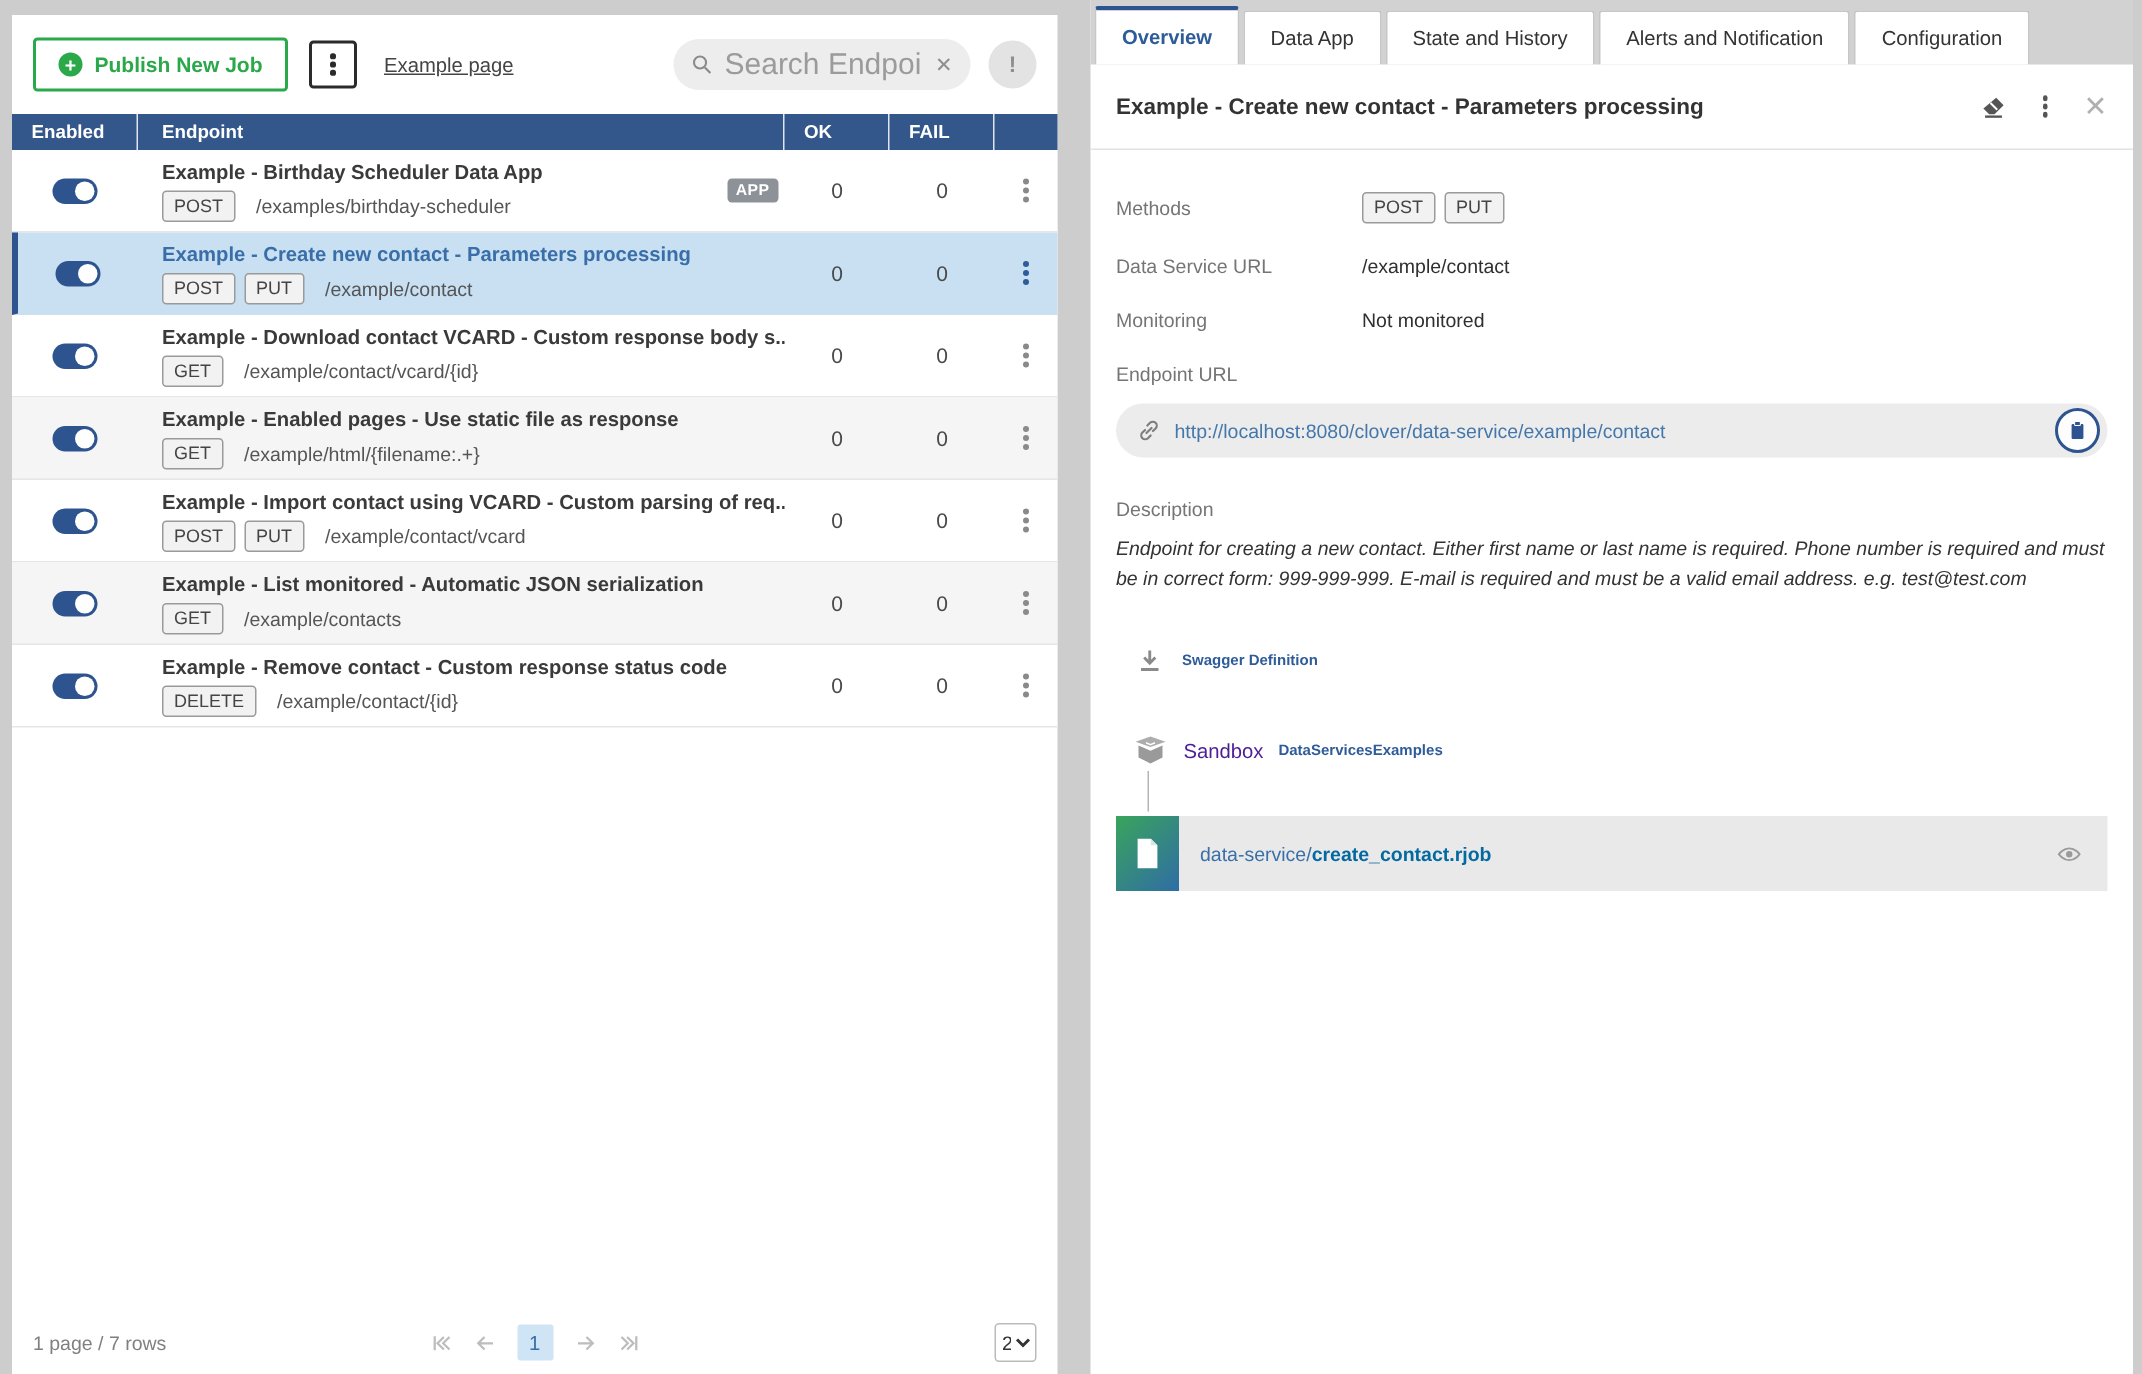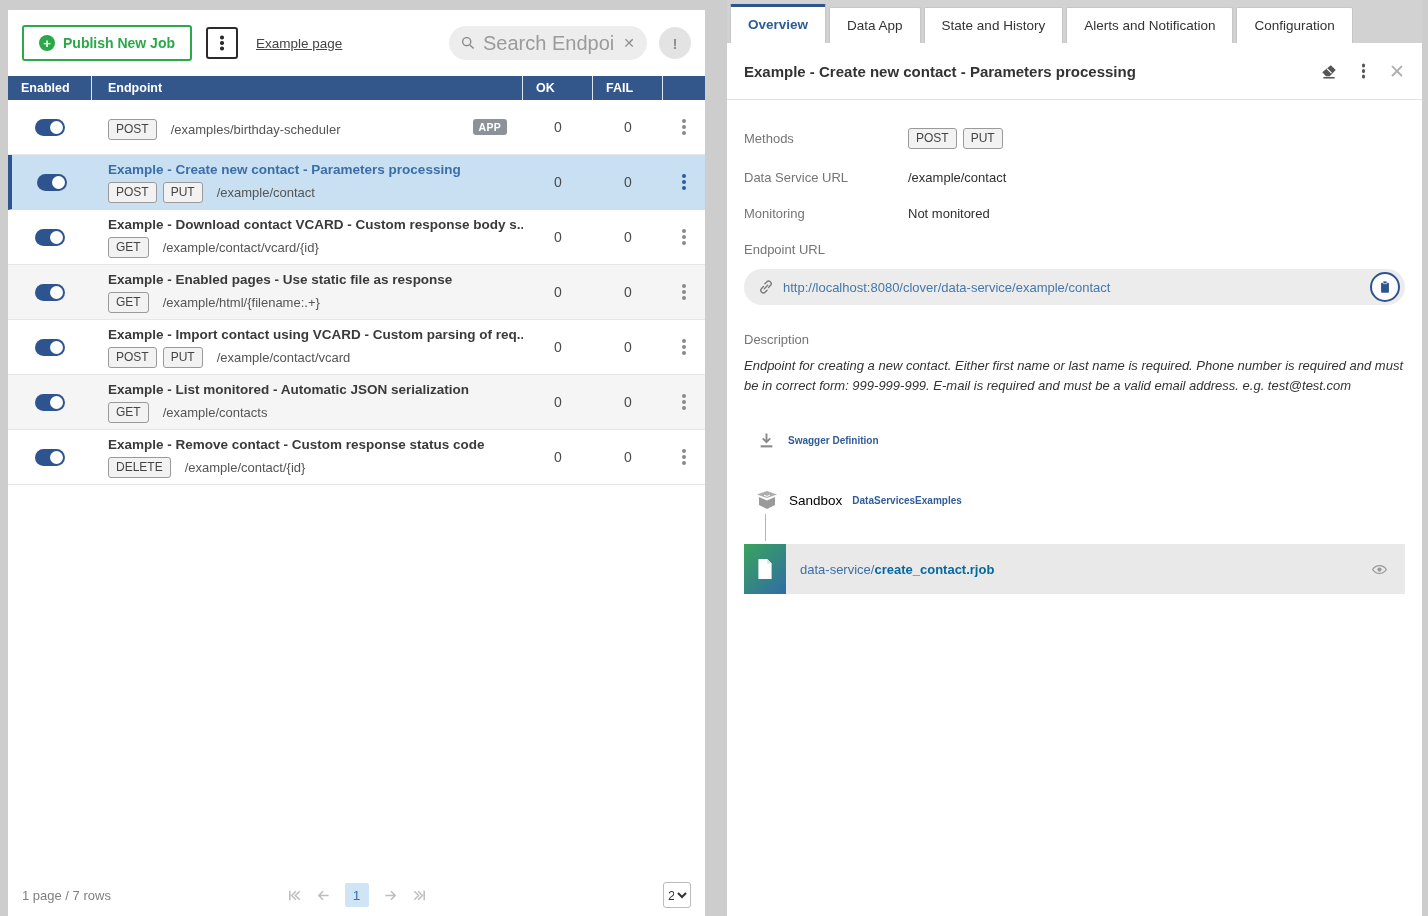--- a/index.html
+++ b/index.html
@@ -35,21 +35,21 @@
   .cell-en { width:84px; display:flex; justify-content:center; }
   .cell-ep { flex:1; padding-left:16px; position:relative; min-width:0; }
   .cell-num { width:70px; text-align:center; font-size:14px; color:#4a4a4a; }
   .cell-ac { width:42px; display:flex; justify-content:center; color:#8a8a8a; cursor:pointer; }
   .trow.selected .cell-ac { color:#2e5c99; }
   .row-title { font-size:13.5px; font-weight:bold; color:#3a3a3a; white-space:nowrap; overflow:hidden; }
   .trow.selected .row-title { color:#3a6ea8; }
   .row-sub { margin-top:5px; display:flex; align-items:center; }
   .chip { display:inline-block; border:1px solid #9a9a9a; background:#f2f2f2; border-radius:3px; color:#444; font-size:12px; padding:2px 7px; margin-right:6px; line-height:1.25; }
   .row-path { font-size:13px; color:#555; margin-left:8px; white-space:nowrap; }
-  .app-badge { position:absolute; right:16px; top:50%; transform:translateY(-50%); background:#8d9299; color:#fff; font-size:10.5px; font-weight:bold; border-radius:3px; padding:2px 6px; letter-spacing:.3px; }
+  .app-badge { position:absolute; right:4px; top:50%; transform:translateY(-50%); background:#8d9299; color:#fff; font-size:10.5px; font-weight:bold; border-radius:3px; padding:2px 6px; letter-spacing:.3px; }
   .toggle { width:30px; height:17px; border-radius:9px; background:#2e5490; position:relative; cursor:pointer; }
   .toggle::after { content:""; position:absolute; right:2px; top:2px; width:13px; height:13px; border-radius:50%; background:#fff; }
   .kdots { display:inline-block; width:4px; height:4px; border-radius:50%; background:currentColor; box-shadow:0 -6px 0 currentColor, 0 6px 0 currentColor; }
   .kdots.small { width:3.5px; height:3.5px; box-shadow:0 -5.5px 0 currentColor, 0 5.5px 0 currentColor; }
 
   .rows-area { flex:1; overflow:hidden; }
   .pagination { height:42px; display:flex; align-items:center; padding:0 14px; position:relative; }
   .pg-summary { font-size:13px; color:#808080; }
   .pager { position:absolute; left:50%; top:50%; transform:translate(-50%,-50%); display:flex; align-items:center; gap:14px; }
   .pg-ico { color:#bdbdbd; display:flex; cursor:pointer; }
@@ -74,21 +74,21 @@
   .fvalue { font-size:13px; color:#2f2f2f; display:flex; align-items:center; }
   .ep-label { font-size:13px; color:#757575; margin-top:4px; }
   .url-bar { margin-top:12px; height:36px; background:#ececec; border-radius:18px; display:flex; align-items:center; padding:0 5px 0 14px; }
   .url-text { color:#4477aa; font-size:13px; margin-left:9px; cursor:pointer; }
   .copy-btn { margin-left:auto; width:30px; height:30px; border-radius:50%; border:2px solid #2e5490; background:#fdfdfd; display:flex; align-items:center; justify-content:center; cursor:pointer; }
   .desc-label { font-size:13px; color:#757575; margin-top:27px; }
   .desc-text { font-size:13px; color:#333; line-height:1.5; margin-top:9px; max-width:662px;font-style:italic; }
   .swagger-row { margin-top:37px; display:flex; align-items:center; gap:13px; padding-left:14px; }
   .link-bold { color:#2f5c99; font-weight:bold; font-size:10px; cursor:pointer; }
   .sandbox-row { margin-top:41px; display:flex; align-items:center; gap:10px; padding-left:11px; }
-  .sandbox-label { font-size:13.5px; color:#000000; }
+  .sandbox-label { font-size:13.5px; color:#4c1d95; }
   .connector { margin-left:21px; height:27px; border-left:1px solid #b5b5b5; margin-top:4px; }
   .job-row { margin-top:3px; height:50px; background:#e9e9e9; display:flex; align-items:center; cursor:pointer; }
   .job-icon { width:42px; height:50px; background:linear-gradient(135deg,#3aa45c 0%,#2f6da5 100%); display:flex; align-items:center; justify-content:center; flex:none; }
   .job-text { margin-left:14px; font-size:13px; color:#3a6fa8; }
   .job-text b { color:#0369a1; }
   .job-eye { margin-left:auto; margin-right:17px; display:flex; cursor:pointer; }
 </style>
 </head>
 <body>
 
@@ -122,20 +122,21 @@
     <div class="c-fl">FAIL</div>
     <div class="c-ac"></div>
   </div>
 
   <div class="rows-area" id="rows">
       <div class="trow">
         <div class="cell-en">
           <div class="toggle"></div>
         </div>
         <div class="cell-ep">
+          <div class="row-title">Example - Birthday Scheduler Data App</div>
           <div class="row-sub">
             <span class="chip">POST</span>
             <span class="row-path">/examples/birthday-scheduler</span>
           </div>
           <span class="app-badge">APP</span>
         </div>
         <div class="cell-num">0</div>
         <div class="cell-num">0</div>
         <div class="cell-ac">
           <span class="kdots"></span>

